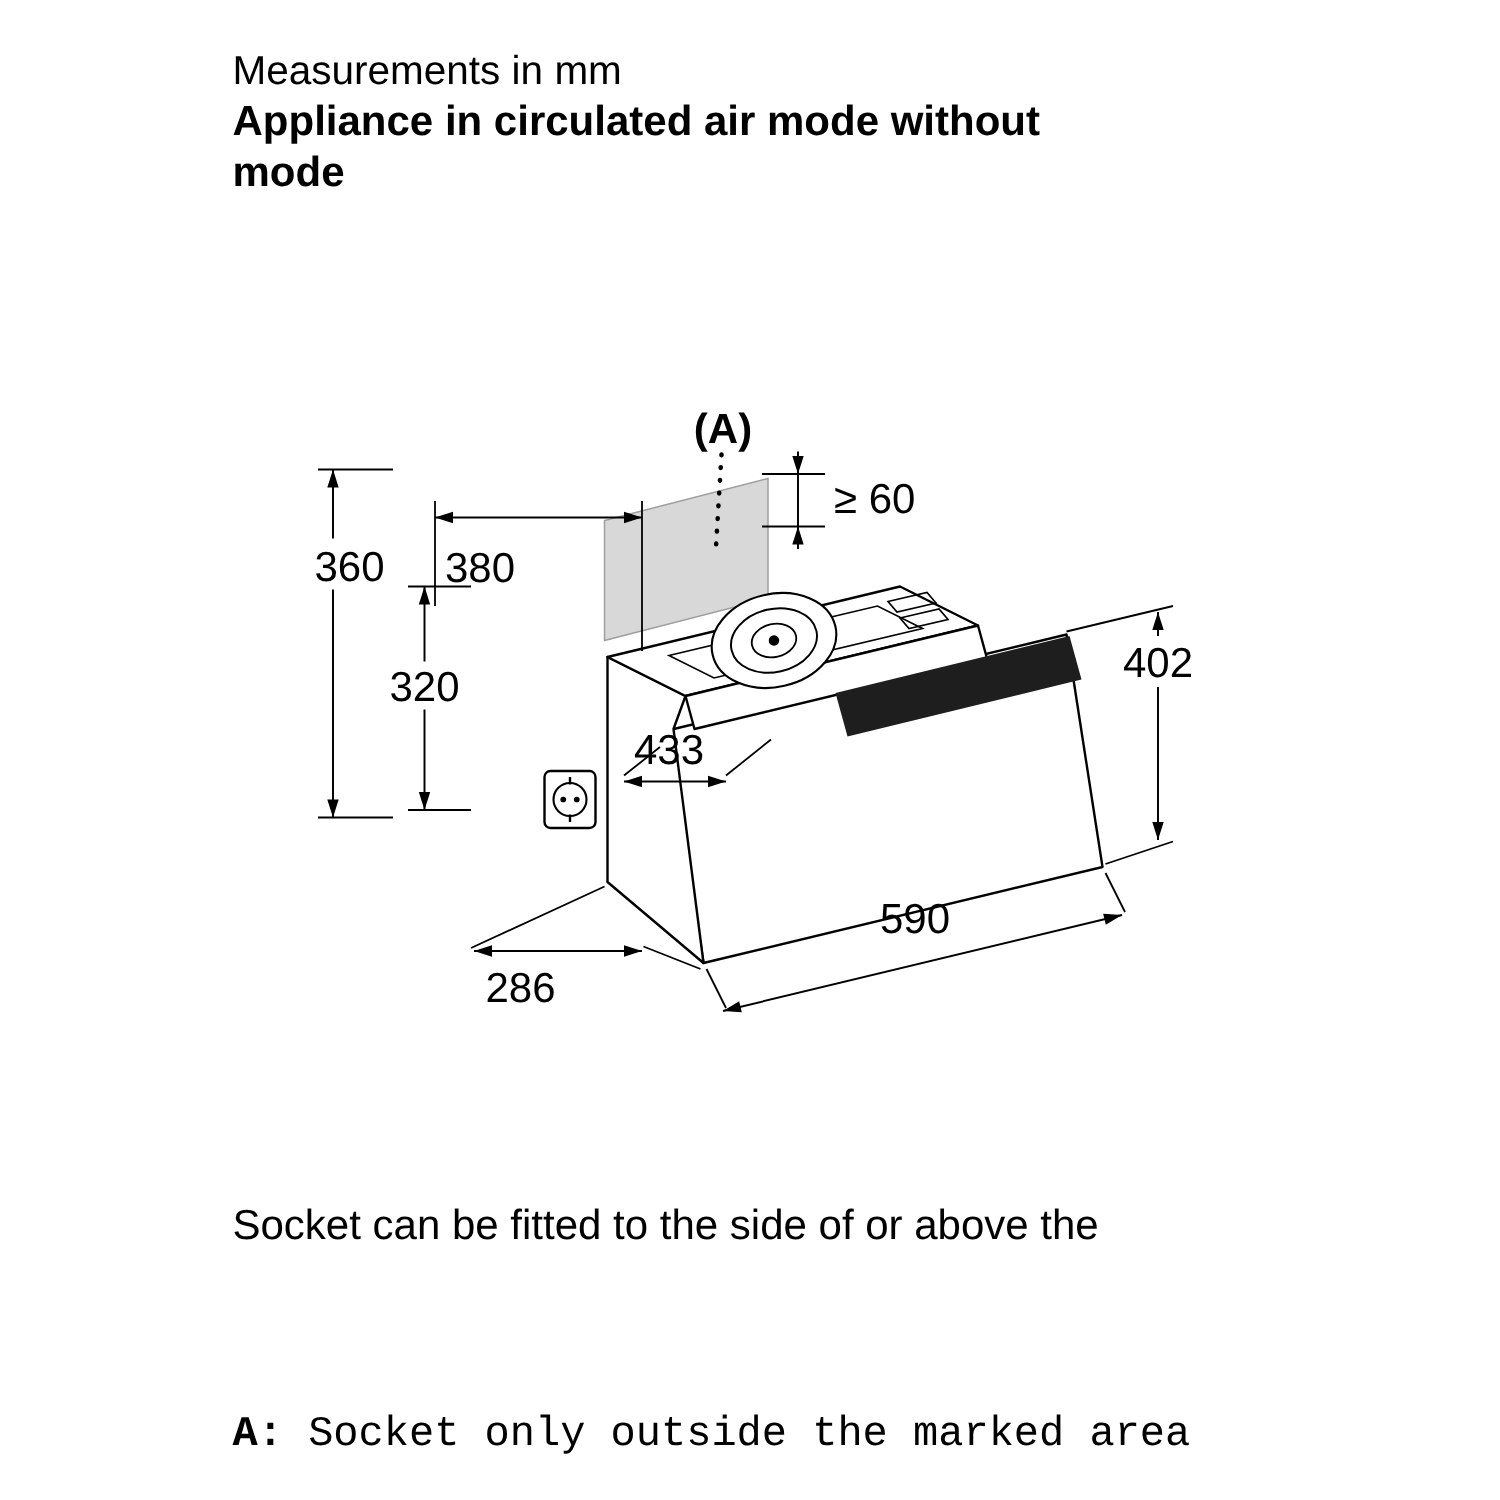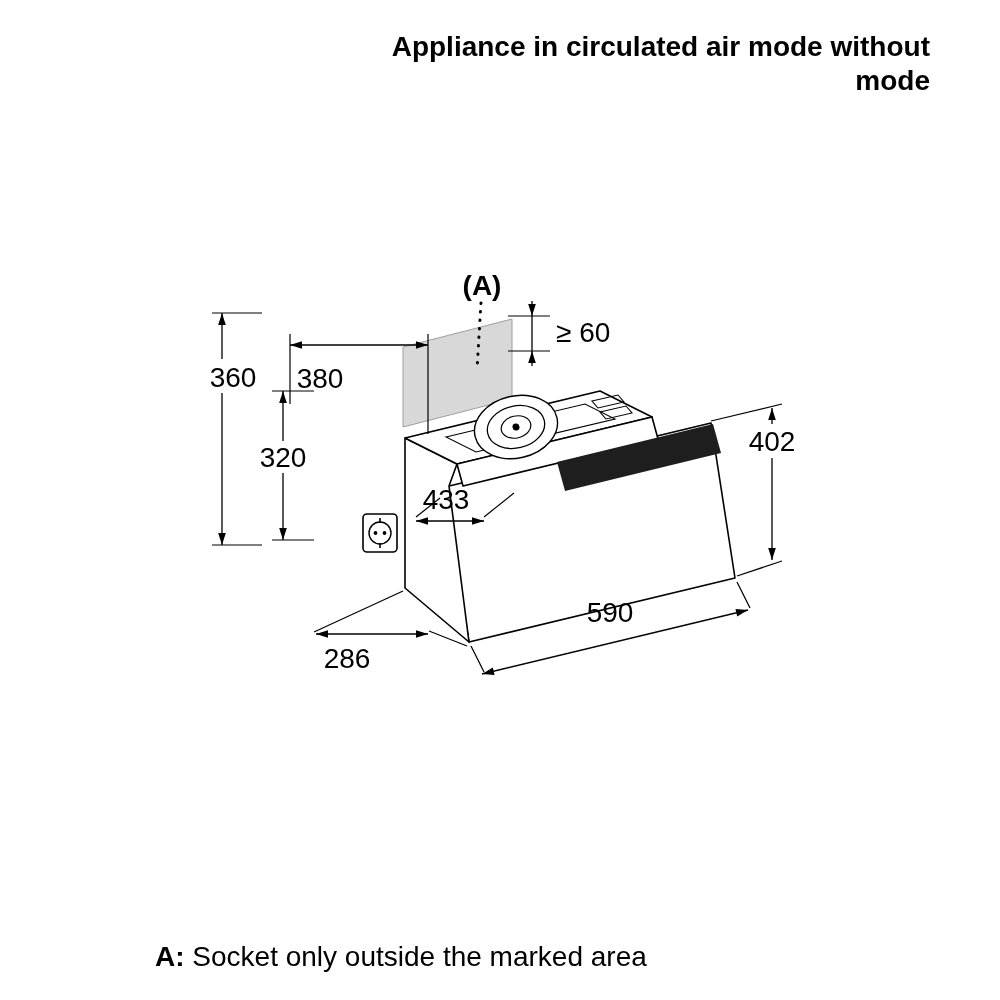--- a/index.html
+++ b/index.html
@@ -1,36 +1,37 @@
 <!DOCTYPE html>
 <html><head>
 <meta charset="utf-8">
 <style>
   html,body{margin:0;padding:0;background:#fff;}
   body{width:1000px;height:1000px;position:relative;overflow:hidden;
        font-family:"Liberation Sans",sans-serif;color:#000;}
   .header{position:absolute;left:155px;top:30px;right:70px;}
   .header .sub{font-size:27px;font-weight:400;line-height:34px;}
-  .header .ttl{font-size:28px;font-weight:700;line-height:34px;text-align:right;}
+  .header .ttl{font-size:28px;font-weight:700;line-height:34px;}
   .notes{position:absolute;left:155px;right:80px;font-size:28px;line-height:38px;}
   .note1{top:798px;}
-  .note2{top:938px;}
+  .note2{top:938px;font-family:Liberation Mono, monospace;}
   .bold{font-weight:700;}
   svg text{font-family:"Liberation Sans",sans-serif;font-size:28px;fill:#000;}
   svg .obj{fill:#fff;stroke:#000;stroke-width:1.6;stroke-linejoin:round;}
   svg .thin{fill:none;stroke:#000;stroke-width:1.1;}
   svg .dim{stroke:#000;stroke-width:1.3;fill:none;}
   svg .ext{stroke:#000;stroke-width:1.2;fill:none;}
   svg .ko{fill:#fff;stroke:none;}
   #diagram{position:absolute;left:0;top:0;}
 </style>
 </head>
 <body>
 
 <div class="header">
+  <div class="sub">Measurements in mm</div>
   <div class="ttl">Appliance in circulated air mode without</div>
   <div class="ttl">mode</div>
 </div>
 
 <svg id="diagram" width="1000" height="1000" viewBox="0 0 1000 1000" xmlns="http://www.w3.org/2000/svg">
   <defs>
     <marker id="ah" markerUnits="userSpaceOnUse" markerWidth="14" markerHeight="10" refX="13" refY="5" orient="auto-start-reverse">
       <path d="M13,5 L1,1.2 L1,8.8 Z" fill="#000"></path>
     </marker>
   </defs>
@@ -122,18 +123,19 @@
 
   <g>
     <line class="ext" x1="403" y1="591" x2="314" y2="632"></line>
     <line class="ext" x1="467" y1="646" x2="429" y2="631"></line>
     <line class="dim" x1="316" y1="634" x2="428" y2="634" marker-start="url(#ah)" marker-end="url(#ah)"></line>
     <text x="347" y="668" text-anchor="middle">286</text>
   </g>
 </svg>
 
 <div class="notes note1">
+  <div>Socket can be fitted to the side of or above the</div>
 </div>
 
 <div class="notes note2">
   <span class="bold">A:</span>
   <span>Socket only outside the marked area</span>
 </div>
 
 </body></html>

